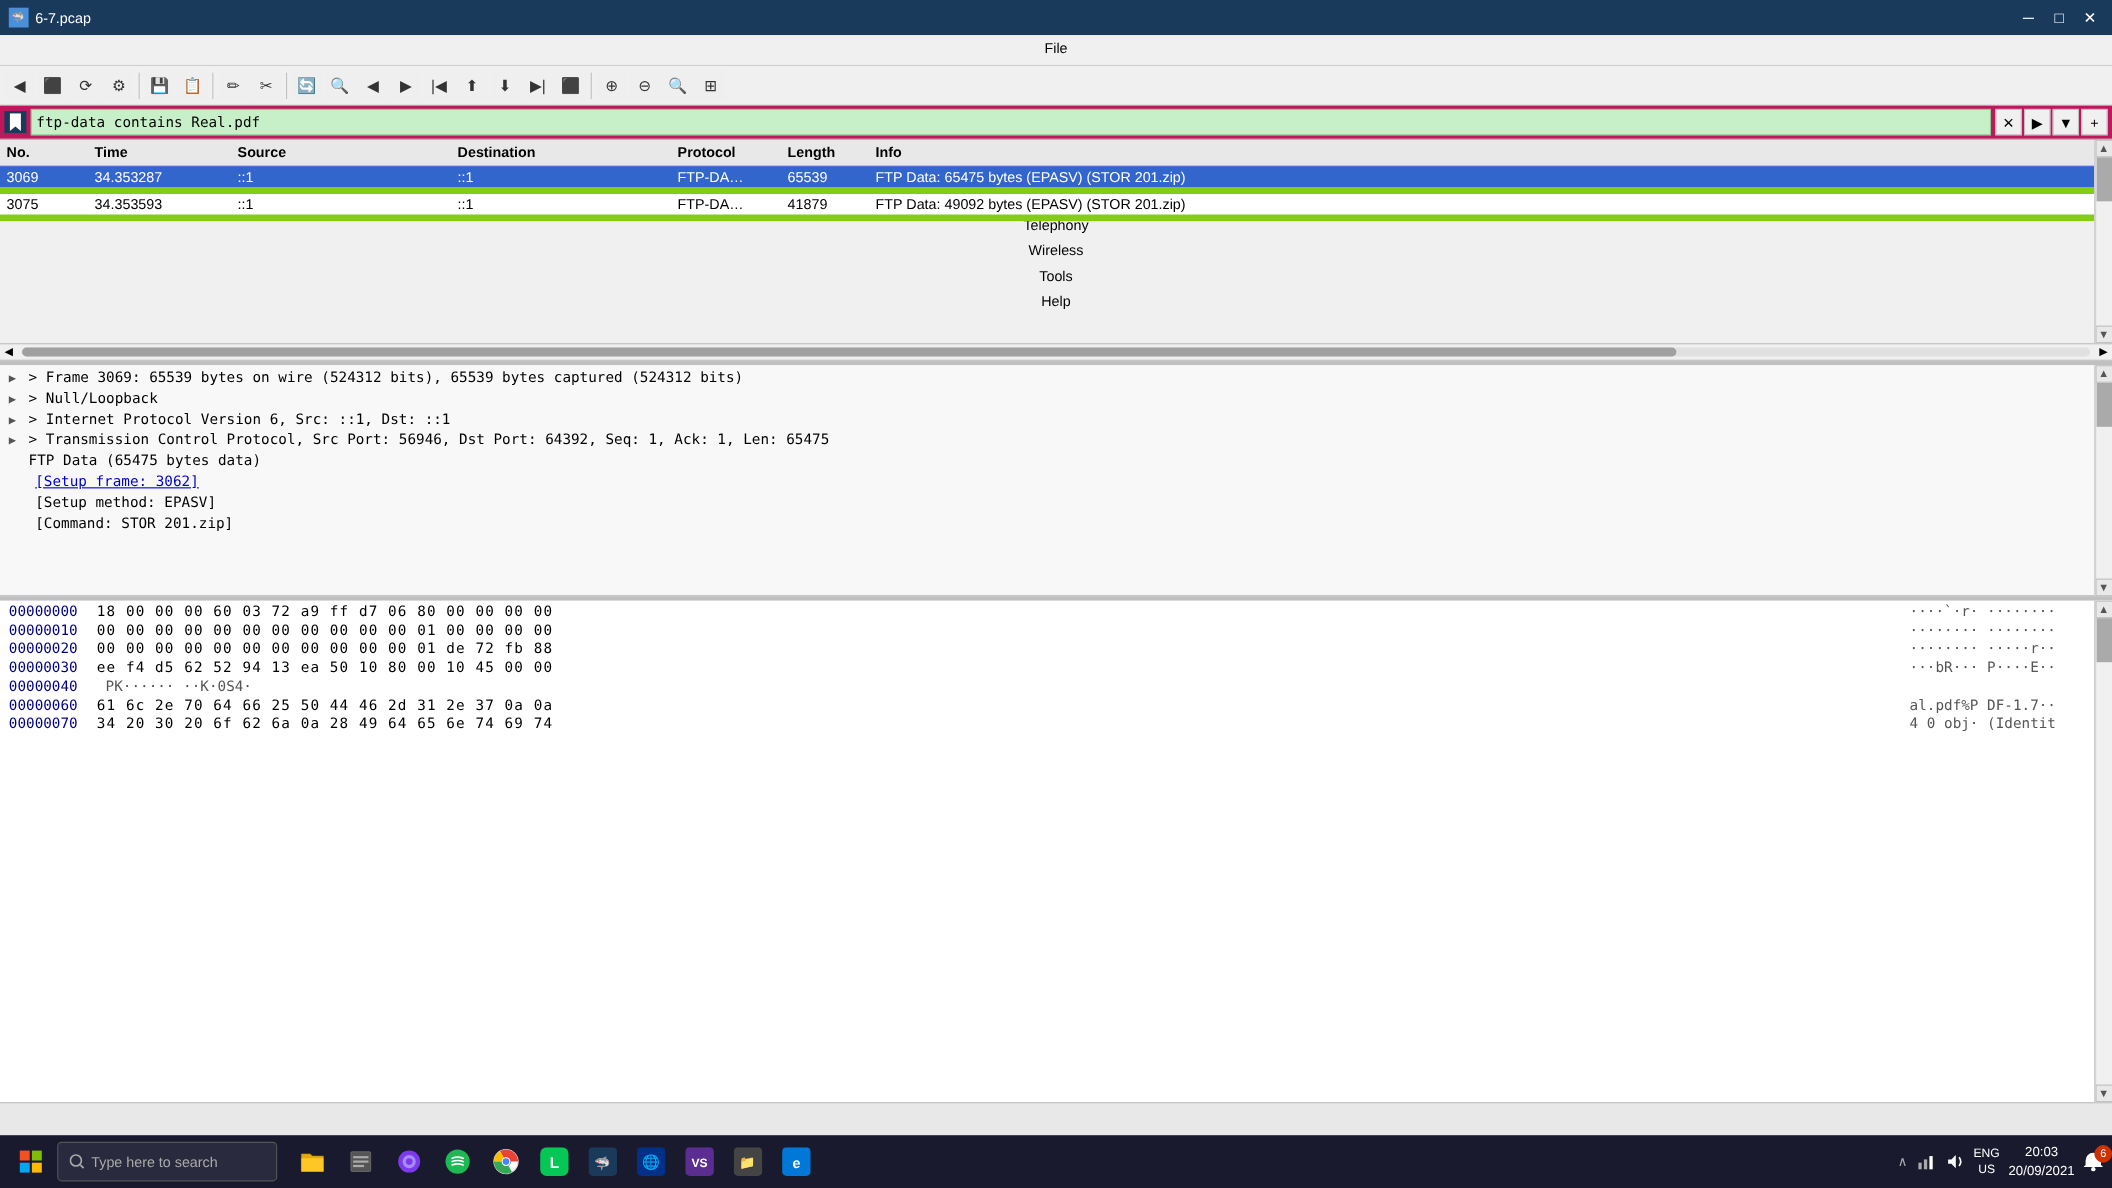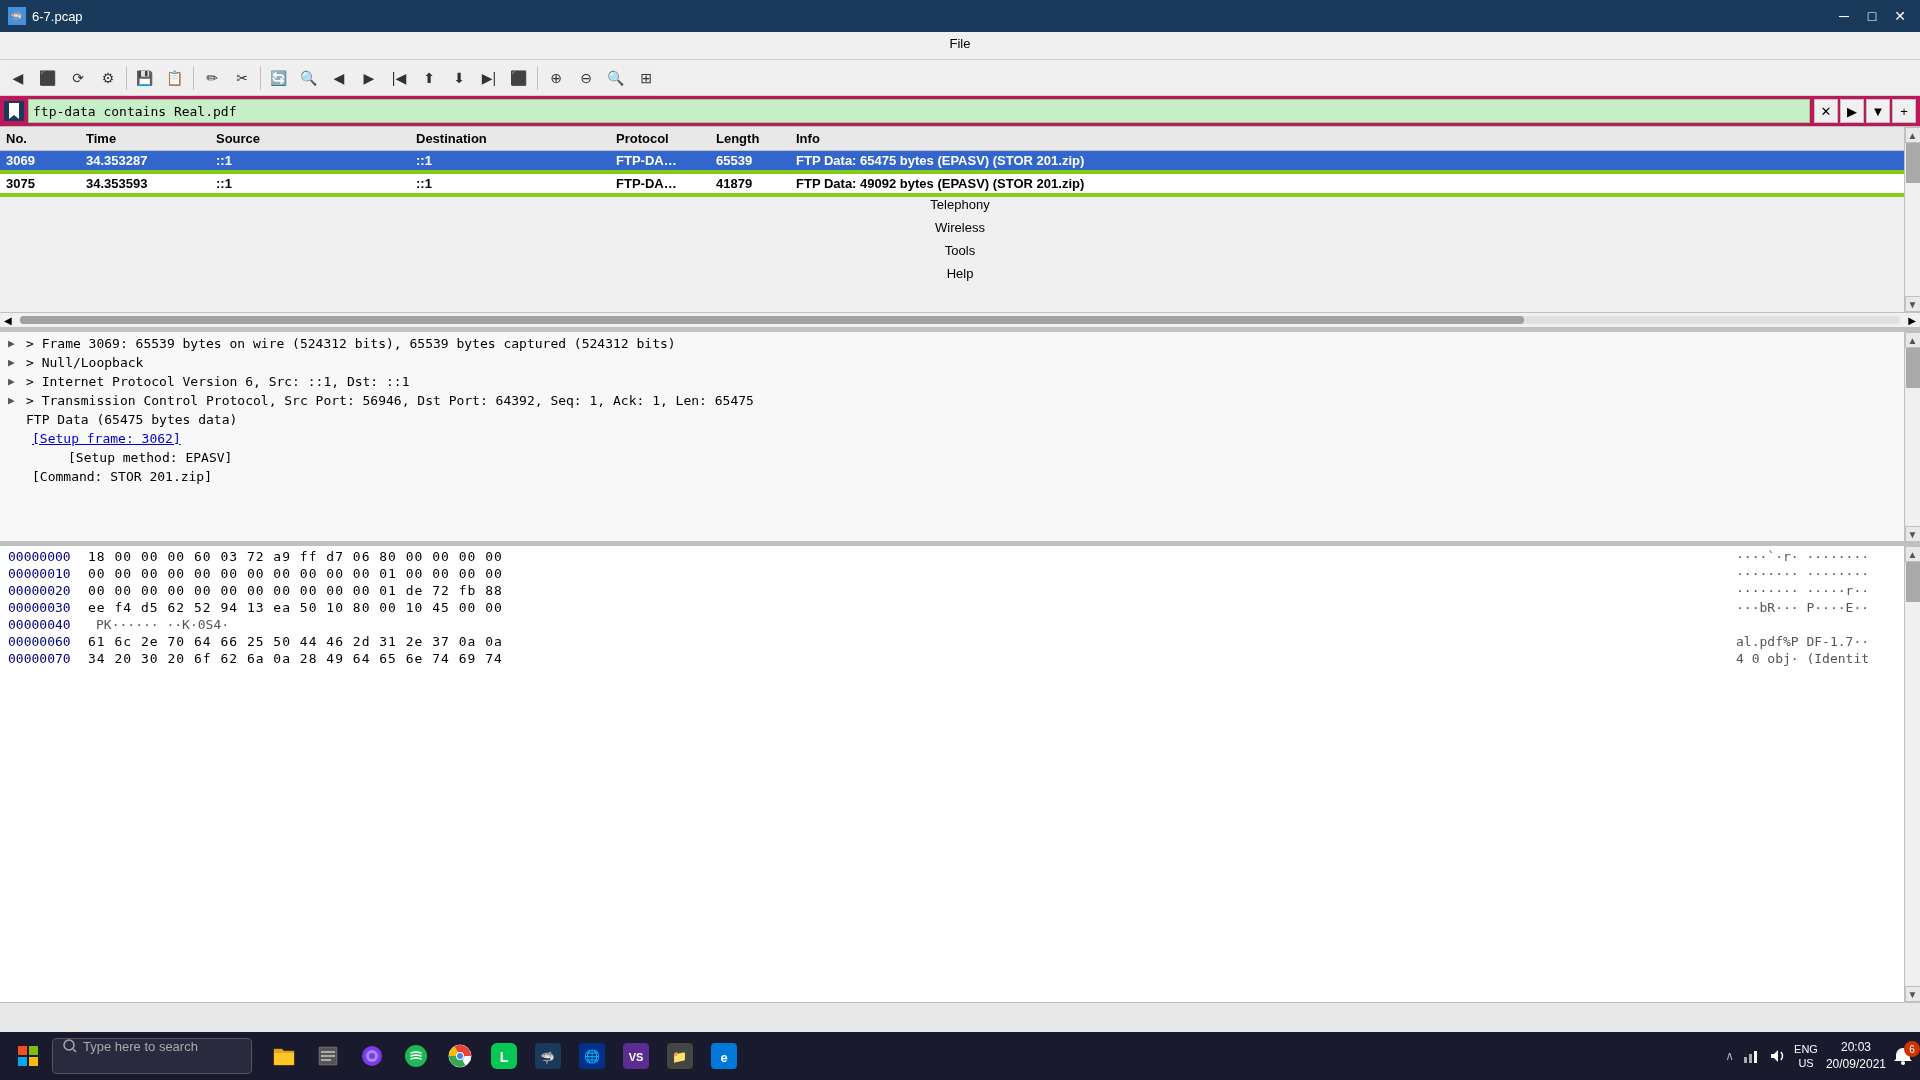--- a/index.html
+++ b/index.html
@@ -169,23 +169,22 @@
     .col-time { width: 130px; }
     .col-source { width: 200px; }
     .col-dest { width: 200px; }
     .col-proto { width: 100px; }
     .col-len { width: 80px; }
     .col-info { flex: 1; }
 
     .packet-row {
       display: flex;
       align-items: center;
-      border-bottom: 4px solid #84cc16;
-      cursor: pointer;
-      font-weight: bold;
+      border-bottom: 6px solid #84cc16;
+      cursor: pointer;
     }
     .packet-row.selected { background: #3366cc; color: white; }
 
     
     .hscroll-area {
       height: 16px;
       background: #f0f0f0;
       border-top: 1px solid #c0c0c0;
       border-bottom: 1px solid #c0c0c0;
       display: flex;
@@ -301,21 +300,21 @@
       align-items: center;
       justify-content: center;
       cursor: pointer;
     }
     .taskbar-search {
       background: #2a2a3e;
       border: 1px solid #555;
       border-radius: 4px;
       height: 36px;
       display: flex;
-      align-items: flex-start;
+      align-items: center;
       padding: 0 10px;
       gap: 6px;
       color: #aaa;
       font-size: 13px;
       min-width: 200px;
     }
     .taskbar-apps {
       display: flex;
       align-items: center;
       gap: 4px;
@@ -560,21 +559,21 @@
         <span class="expand-arrow">▶</span>
         <span>&gt; Transmission Control Protocol, Src Port: 56946, Dst Port: 64392, Seq: 1, Ack: 1, Len: 65475</span>
       </div>
       <div class="detail-row">
         <span class="expand-arrow" style="color:transparent;">▶</span>
         <span>FTP Data (65475 bytes data)</span>
       </div>
       <div class="detail-row" style="padding-left: 32px;">
         <span class="detail-link">[Setup frame: 3062]</span>
       </div>
-      <div class="detail-row" style="padding-left: 32px; margin-left: 36px;">
+      <div class="detail-row" style="padding-left: 32px;">
         <span>[Setup method: EPASV]</span>
       </div>
       <div class="detail-row" style="padding-left: 32px;">
         <span>[Command: STOR 201.zip]</span>
       </div>
     </div>
     <div class="vertical-scroll">
       <div class="vscroll-arrow">▲</div>
       <div class="vscroll-track">
         <div class="vscroll-thumb"></div>

